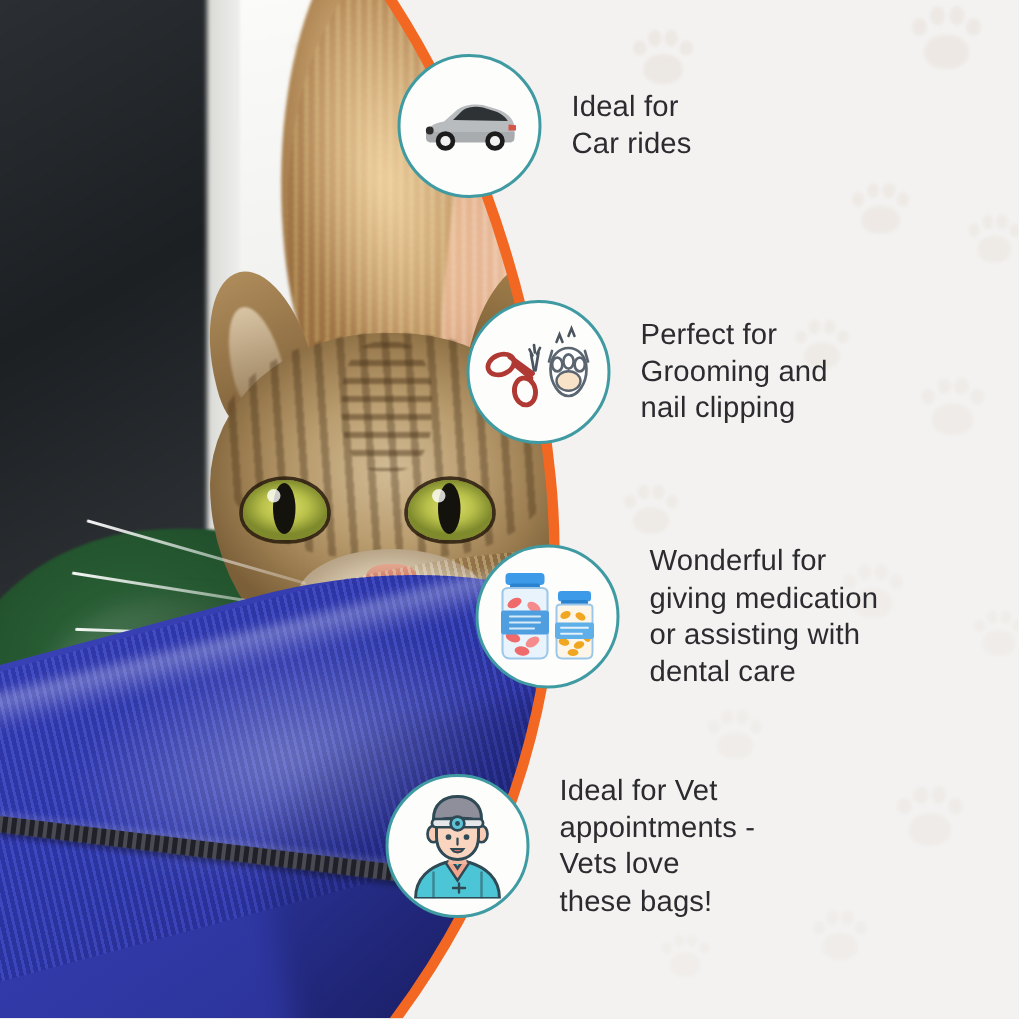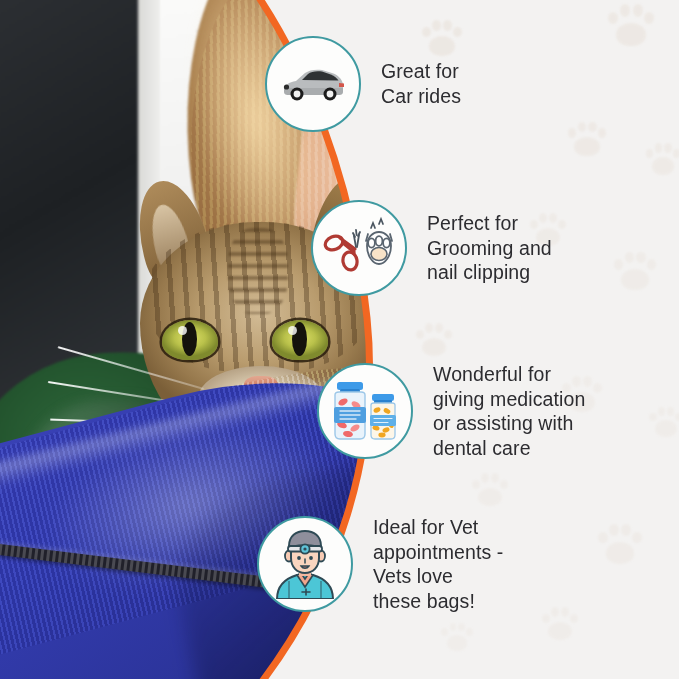--- a/index.html
+++ b/index.html
@@ -500,21 +500,21 @@
           <path d="M24 19 L30 13 C33 10.5 39 9.7 44 10.6 L52 13.2 C56 14.6 59 17 60.5 19.6 Z" fill="#2f3234"></path>
           <path d="M6 27 L65 27 L65 31 C65 33 63.5 34 61.5 34 L9.5 34 C7.5 34 6 33 6 31 Z" fill="#a9acae"></path>
           <path d="M61 22 L66 22.5 L66 26 L61 26 Z" fill="#d4564a"></path>
           <circle cx="19" cy="33" r="6.5" fill="#1c1c1c"></circle>
           <circle cx="19" cy="33" r="3.4" fill="#f1f1f1"></circle>
           <circle cx="52" cy="33" r="6.5" fill="#1c1c1c"></circle>
           <circle cx="52" cy="33" r="3.4" fill="#f1f1f1"></circle>
           <circle cx="8.5" cy="26" r="2.6" fill="#2c2c2c"></circle>
         </svg>
       </div>
-      <div class="ftext">Great for
+      <div class="ftext">Ideal for
 Car rides</div>
     </div>
 
     <div class="feature" id="f3">
       <div class="circle">
         <svg width="74" height="62" viewBox="0 0 74 62">
 
           <rect x="9" y="2" width="26" height="8" rx="2.5" fill="#3d9ae8"></rect>
           <rect x="12" y="9" width="20" height="5" rx="1.5" fill="#2b82cf"></rect>
           <path d="M7 15 C7 13 9 12 11 12 L33 12 C35 12 37 13 37 15 L37 54 C37 57 35 59 32 59 L12 59 C9 59 7 57 7 54 Z" fill="#e9f3fb" stroke="#9cc7e8" stroke-width="1.4"></path>

